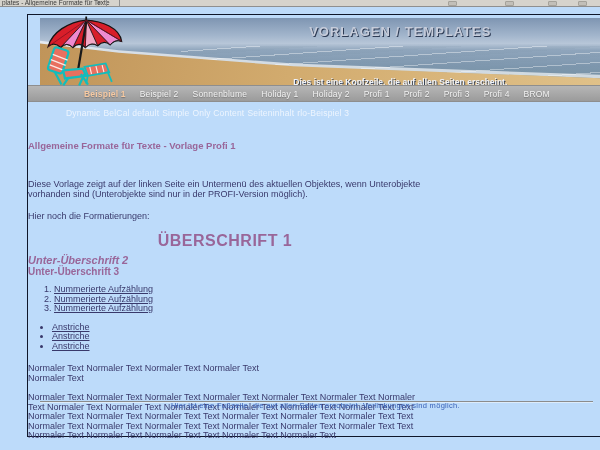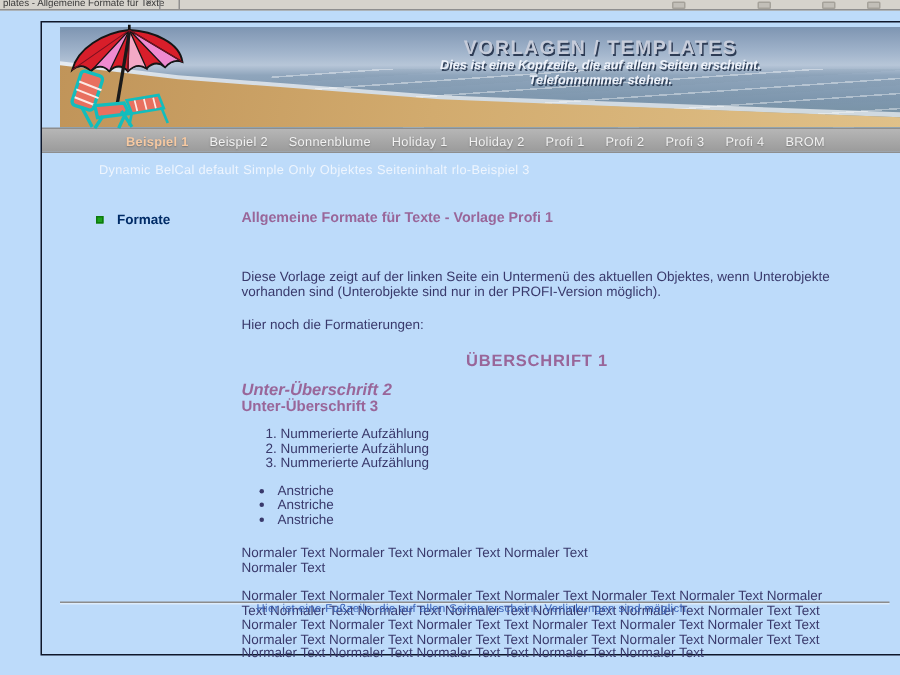--- a/index.html
+++ b/index.html
@@ -56,22 +56,22 @@
     clip-path:polygon(0 38%, 14% 52%, 45% 72%, 100% 90%, 100% 100%, 0 100%);
   }
   .header-text{
     position:absolute; top:6px; left:30%; right:2%; text-align:center; z-index:3;
   }
   .header-title{
     font-size:13px; font-weight:bold; letter-spacing:1px;
     color:#c6ccda; text-shadow:1px 1px 0 #2e3c55;
   }
   .header-sub{
-    font-size:8.5px; font-weight:bold; font-style:italic; line-height:9.5px;
-    color:#eef2fa; text-shadow:1px 1px 0 rgba(40,55,80,.9);
+    font-size:8.5px; font-weight:bold; line-height:9.5px;
+    color:#eef2fa; text-shadow:1px 1px 0 rgba(40,55,80,.9);margin-top:39px;
   }
   .clipart{ position:absolute; left:14px; top:0; z-index:4; }
 
   
   .navbar{
     height:17px; background:linear-gradient(#b6b6b6,#9b9b9b);
     border-top:1px solid #8e8e8e; border-bottom:1px solid #8e8e8e;
     display:flex; align-items:center; gap:14px; padding-left:56px;
     font-size:8.5px; color:#f2f2f2; letter-spacing:.2px;
   }
@@ -92,26 +92,26 @@
   .bullet{ width:5px; height:5px; background:#1ca11c; border:1px solid #0d7a0d; flex:none; }
   .sidebar-label{ font-size:9px; font-weight:bold; color:#002b66; }
 
   .main{
     padding-top:17px; width:394px;
     font-size:9px; line-height:10px; color:#39396b;
   }
   .page-heading{ font-size:9.5px; font-weight:bold; color:#996699; margin-bottom:28px; }
   .intro{ margin-bottom:12px; }
   .formats-label{ margin-bottom:15px; }
-  .h1{ text-align:center; font-size:11px; font-weight:bold; color:#996699; letter-spacing:.5px; margin-bottom:9px; }
+  .h1{ text-align:center; font-size:16px; font-weight:bold; color:#996699; letter-spacing:.5px; margin-bottom:9px; }
   .h2{ font-size:11px; font-weight:bold; color:#996699; margin-bottom:2px;font-style:italic; }
   .h3{ font-size:10px; font-weight:bold; color:#996699; margin-bottom:8px; }
   ol.numlist{ margin:0 0 9px 26px; }
   ul.bullist{ margin:0 0 12px 24px; }
-  ol.numlist li, ul.bullist li{ line-height:9.5px; }
+  ol.numlist li, ul.bullist li{ line-height:9.5px;text-decoration:underline; }
   .short-text{ margin-bottom:10px; }
   .long-text{ line-height:9.5px; }
 
   
   .footer-rule{
     position:absolute; bottom:33px; left:12px; right:10px; height:2px;
     border-top:1px solid #8c8c8c; border-bottom:1px solid #ddecfb;
   }
   .footer-text{
     position:absolute; bottom:26px; left:0; width:100%; text-align:center;
@@ -187,32 +187,26 @@
     <span class="nav-item">Profi 2</span>
     <span class="nav-item">Profi 3</span>
     <span class="nav-item">Profi 4</span>
     <span class="nav-item">BROM</span>
   </div>
 
   <div class="subnav">
     <span class="subnav-item">Dynamic</span>
     <span class="subnav-item">BelCal default</span>
     <span class="subnav-item">Simple</span>
-    <span class="subnav-item">Only Objektes</span>
+    <span class="subnav-item">Only Content</span>
     <span class="subnav-item">Seiteninhalt</span>
     <span class="subnav-item">rlo-Beispiel 3</span>
   </div>
 
   <div class="body-row">
-    <div class="sidebar">
-      <div class="sidebar-item">
-        <span class="bullet"></span>
-        <span class="sidebar-label">Formate</span>
-      </div>
-    </div>
 
     <div class="main">
       <div class="page-heading">Allgemeine Formate für Texte - Vorlage Profi 1</div>
       <p class="intro">Diese Vorlage zeigt auf der linken Seite ein Untermenü des aktuellen Objektes, wenn Unterobjekte vorhanden sind (Unterobjekte sind nur in der PROFI-Version möglich).</p>
       <p class="formats-label">Hier noch die Formatierungen:</p>
 
       <div class="h1">ÜBERSCHRIFT 1</div>
       <div class="h2">Unter-Überschrift 2</div>
       <div class="h3">Unter-Überschrift 3</div>
 

